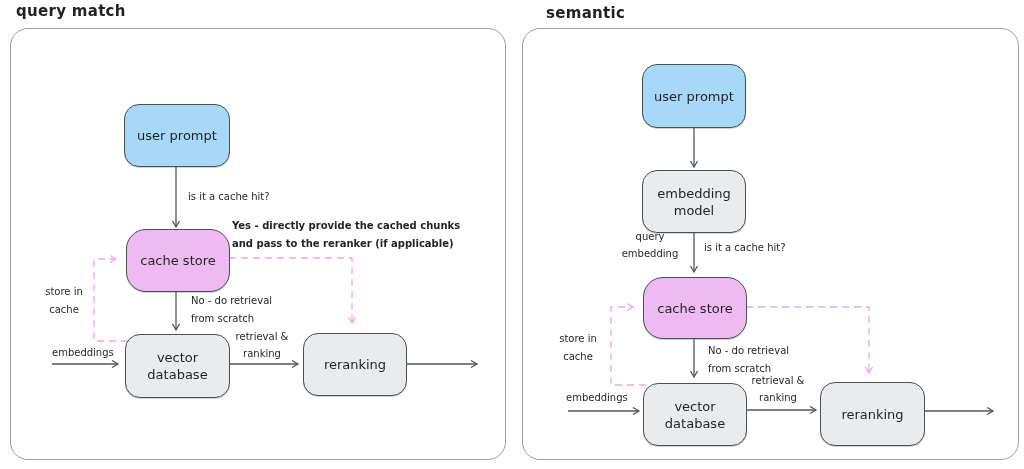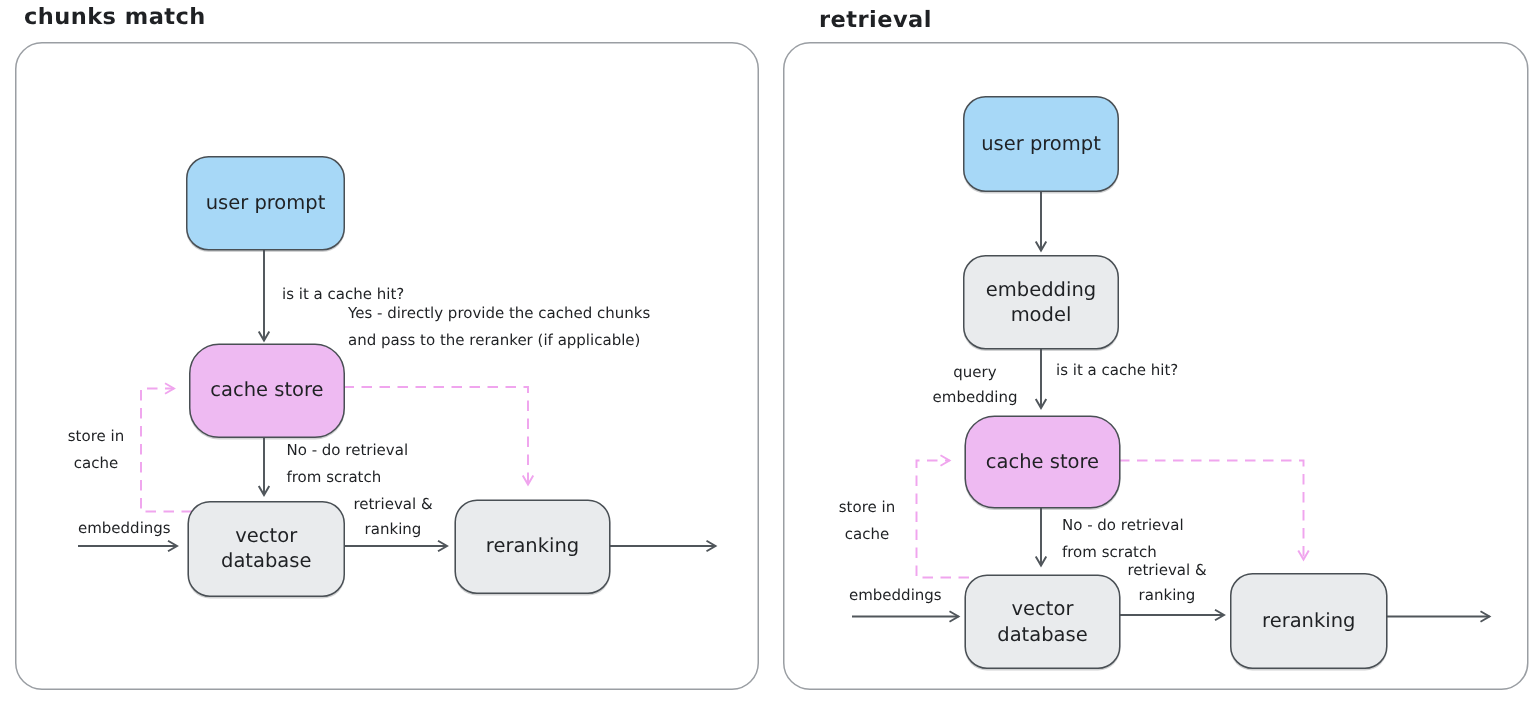--- a/index.html
+++ b/index.html
@@ -35,22 +35,22 @@
   .arrow{stroke:var(--arrow,#50565b);stroke-width:1.3;fill:none;}
   .dashed{stroke:var(--dashed-pink,#f0a5ee);stroke-width:1.3;fill:none;stroke-dasharray:7 5;}
   .mhead-dark{stroke:var(--arrow,#50565b);fill:none;stroke-width:1.3;}
   .mhead-pink{stroke:var(--dashed-pink,#f0a5ee);fill:none;stroke-width:1.3;}
 </style>
 </head>
 <body>
 
 <div class="canvas">
 
-  <div class="panel-title" style="left:16px;top:2px;">chunks match</div>
-  <div class="panel-title" style="left:546px;top:4px;">retrieval</div>
+  <div class="panel-title" style="left:16px;top:2px;">query match</div>
+  <div class="panel-title" style="left:546px;top:4px;">semantic</div>
 
   <div class="panel" style="left:10px;top:28px;width:494px;height:430px;"></div>
   <div class="panel" style="left:522px;top:28px;width:495px;height:430px;"></div>
 
   <svg class="arrows" width="1024" height="469" viewBox="0 0 1024 469">
     <defs>
       <marker id="hd" markerUnits="userSpaceOnUse" markerWidth="12" markerHeight="12" refX="7" refY="4.5" orient="auto">
         <path class="mhead-dark" d="M1,1 L7,4.5 L1,8"></path>
       </marker>
       <marker id="hp" markerUnits="userSpaceOnUse" markerWidth="12" markerHeight="12" refX="7" refY="4.5" orient="auto">
@@ -76,39 +76,39 @@
     <path class="dashed" d="M646,385 H611 V307 H633" marker-end="url(#hp)"></path>
   </svg>
 
   <div class="node blue" style="left:124px;top:104px;width:104px;height:61px;">user prompt</div>
   <div class="node pink" style="left:126px;top:229px;width:102px;height:61px;">cache store</div>
   <div class="node gray" style="left:125px;top:334px;width:103px;height:62px;">vector
 database</div>
   <div class="node gray" style="left:303px;top:333px;width:102px;height:61px;">reranking</div>
 
   <div class="lbl" style="left:188px;top:188px;">is it a cache hit?</div>
-  <div class="lbl" style="left:232px;top:201px;">Yes - directly provide the cached chunks
+  <div class="lbl" style="left:232px;top:217px;font-weight:bold;">Yes - directly provide the cached chunks
 and pass to the reranker (if applicable)</div>
   <div class="lbl" style="left:191px;top:292px;">No - do retrieval
 from scratch</div>
   <div class="lbl center" style="left:34px;top:283px;width:60px;">store in
 cache</div>
   <div class="lbl" style="left:52px;top:344px;">embeddings</div>
   <div class="lbl center" style="left:229px;top:328px;width:66px;line-height:17px;">retrieval &amp;
 ranking</div>
 
   <div class="node blue" style="left:642px;top:64px;width:102px;height:62px;">user prompt</div>
   <div class="node gray" style="left:642px;top:170px;width:102px;height:61px;">embedding
 model</div>
   <div class="node pink" style="left:643px;top:277px;width:102px;height:60px;">cache store</div>
   <div class="node gray" style="left:643px;top:383px;width:102px;height:61px;">vector
 database</div>
   <div class="node gray" style="left:820px;top:382px;width:103px;height:62px;">reranking</div>
 
-  <div class="lbl center" style="left:614px;top:240px;width:72px;line-height:17px;">query
+  <div class="lbl center" style="left:614px;top:228px;width:72px;line-height:17px;">query
 embedding</div>
   <div class="lbl" style="left:704px;top:239px;">is it a cache hit?</div>
   <div class="lbl" style="left:708px;top:342px;">No - do retrieval
 from scratch</div>
   <div class="lbl center" style="left:548px;top:330px;width:60px;">store in
 cache</div>
   <div class="lbl" style="left:566px;top:389px;">embeddings</div>
   <div class="lbl center" style="left:745px;top:372px;width:66px;line-height:17px;">retrieval &amp;
 ranking</div>
 

